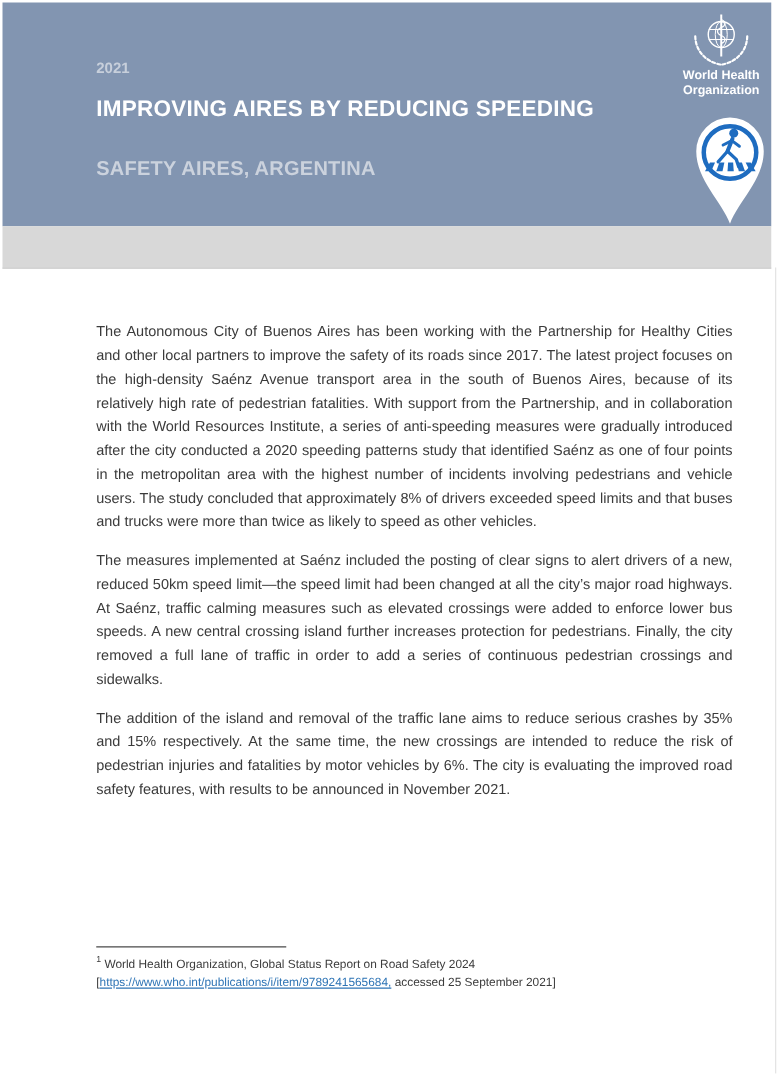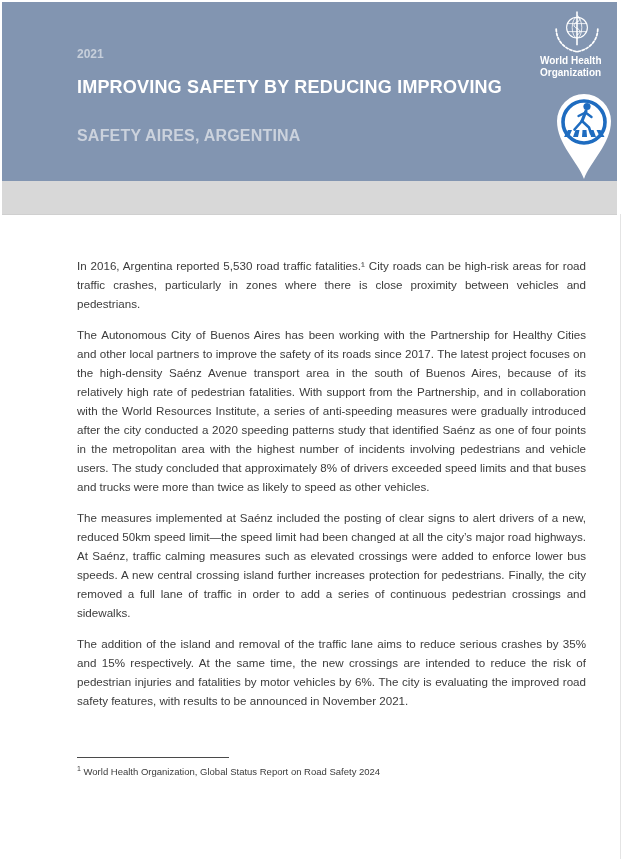--- a/index.html
+++ b/index.html
@@ -32,21 +32,21 @@
     letter-spacing:0.2px; white-space:nowrap;
   }
   .doc-subtitle {
     position:absolute; left:75px; top:125px;
     font-size:16px; font-weight:bold; color:#CBD2DD;
     letter-spacing:0.2px; white-space:nowrap;
   }
   
   .who-block {
     position:absolute; right:3px; top:8px; width:74px;
-    text-align:left; color:#FFFFFF;
+    text-align:center; color:#FFFFFF;
   }
   .who-emblem { display:block; margin:0 auto; }
   .who-name {
     margin-top:1px;
     font-size:10px; font-weight:bold; line-height:11px;
     color:#FFFFFF; white-space:nowrap;
   }
   
   .pin { position:absolute; left:549px; top:86px; }
   
@@ -75,21 +75,21 @@
   }
 </style>
 </head>
 <body>
 
 <div class="page">
 
   <div class="banner">
 
     <div class="year">2021</div>
-    <div class="doc-title">IMPROVING SAFETY BY REDUCING IMPROVING</div>
+    <div class="doc-title">IMPROVING AIRES BY REDUCING SPEEDING</div>
     <div class="doc-subtitle">SAFETY AIRES, ARGENTINA</div>
 
     <div class="who-block">
       <span>
         <svg class="who-emblem" width="48" height="44" viewBox="0 0 60 55" aria-hidden="true">
           <path d="M29 52 C14 49 4 38 4 23" stroke="#FFFFFF" fill="none" stroke-width="2.2" stroke-dasharray="3 2.4" stroke-linecap="round"></path>
           <path d="M31 52 C46 49 56 38 56 23" stroke="#FFFFFF" fill="none" stroke-width="2.2" stroke-dasharray="3 2.4" stroke-linecap="round"></path>
           <circle cx="30" cy="22" r="13" stroke="#FFFFFF" fill="none" stroke-width="1.4"></circle>
           <ellipse cx="30" cy="22" rx="6" ry="13" stroke="#FFFFFF" fill="none" stroke-width="1"></ellipse>
           <line x1="17.5" y1="17" x2="42.5" y2="17" stroke="#FFFFFF" stroke-width="1"></line>
@@ -117,26 +117,26 @@
         <polygon points="31,49 36,49 35.5,42 31.5,42" fill="#1E6CC0"></polygon>
         <polygon points="40,49 45,49 42.5,42 38.5,42" fill="#1E6CC0"></polygon>
         <polygon points="49,49 53.5,49 49.5,42 45.5,42" fill="#1E6CC0"></polygon>
       </svg>
     </div>
   </div>
 
   <div class="gray-band"></div>
 
   <div class="main-text">
-    <p>In 2016, Argentina reported 5,530 road traffic fatalities.¹ City roads can be high-risk areas for road traffic crashes, particularly in zones where there is close proximity between vehicles and pedestrians.</p>
     <p>The Autonomous City of Buenos Aires has been working with the Partnership for Healthy Cities and other local partners to improve the safety of its roads since 2017. The latest project focuses on the high-density Saénz Avenue transport area in the south of Buenos Aires, because of its relatively high rate of pedestrian fatalities. With support from the Partnership, and in collaboration with the World Resources Institute, a series of anti-speeding measures were gradually introduced after the city conducted a 2020 speeding patterns study that identified Saénz as one of four points in the metropolitan area with the highest number of incidents involving pedestrians and vehicle users. The study concluded that approximately 8% of drivers exceeded speed limits and that buses and trucks were more than twice as likely to speed as other vehicles.</p>
     <p>The measures implemented at Saénz included the posting of clear signs to alert drivers of a new, reduced 50km speed limit—the speed limit had been changed at all the city’s major road highways. At Saénz, traffic calming measures such as elevated crossings were added to enforce lower bus speeds. A new central crossing island further increases protection for pedestrians. Finally, the city removed a full lane of traffic in order to add a series of continuous pedestrian crossings and sidewalks.</p>
     <p>The addition of the island and removal of the traffic lane aims to reduce serious crashes by 35% and 15% respectively. At the same time, the new crossings are intended to reduce the risk of pedestrian injuries and fatalities by motor vehicles by 6%. The city is evaluating the improved road safety features, with results to be announced in November 2021.</p>
   </div>
 
   <div class="footnote">
     <div class="footnote-rule"></div>
     <div><sup>1</sup><span> World Health Organization, Global Status Report on Road Safety 2024</span></div>
+    <div><span>[</span><a class="link">https://www.who.int/publications/i/item/9789241565684,</a><span> accessed 25 September 2021]</span></div>
   </div>
 
   <div class="page-edge"></div>
 
 </div>
 
 </body></html>

